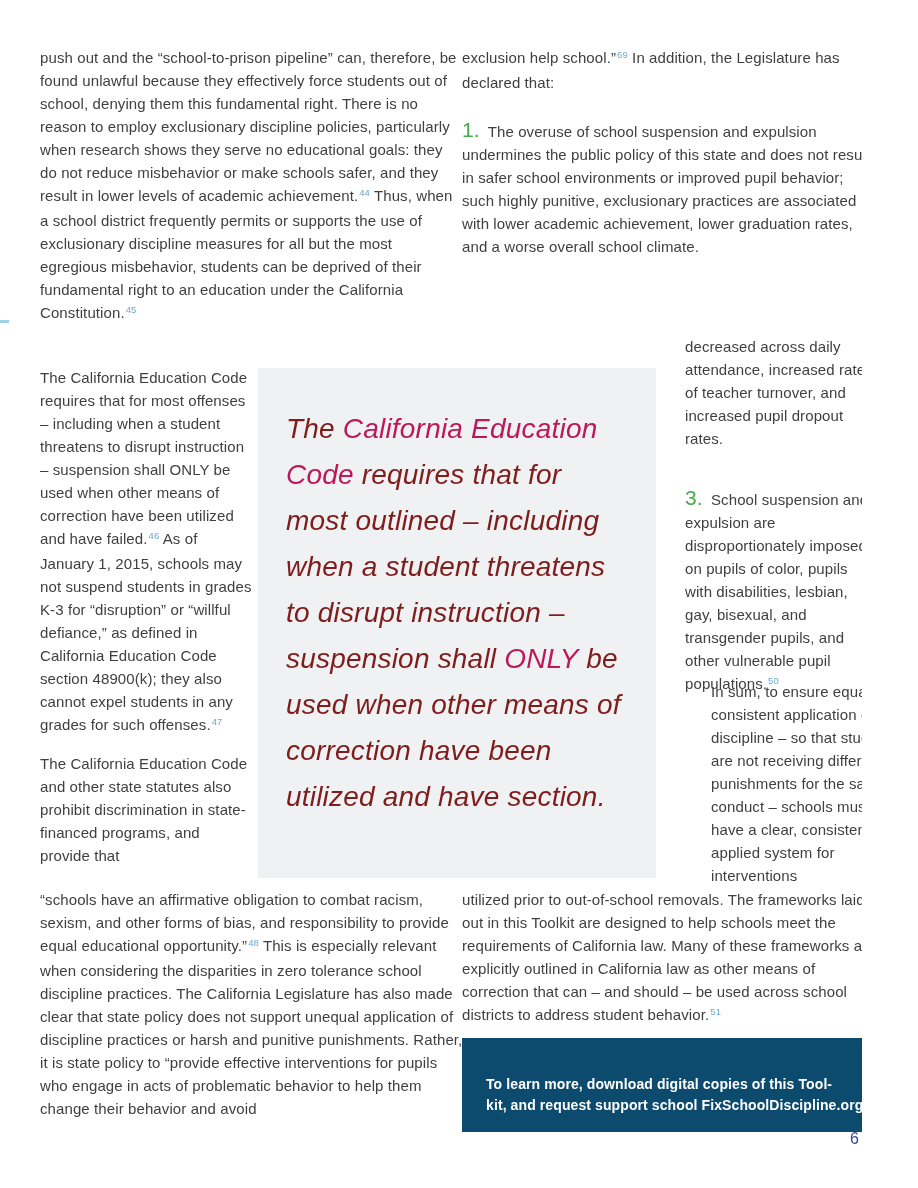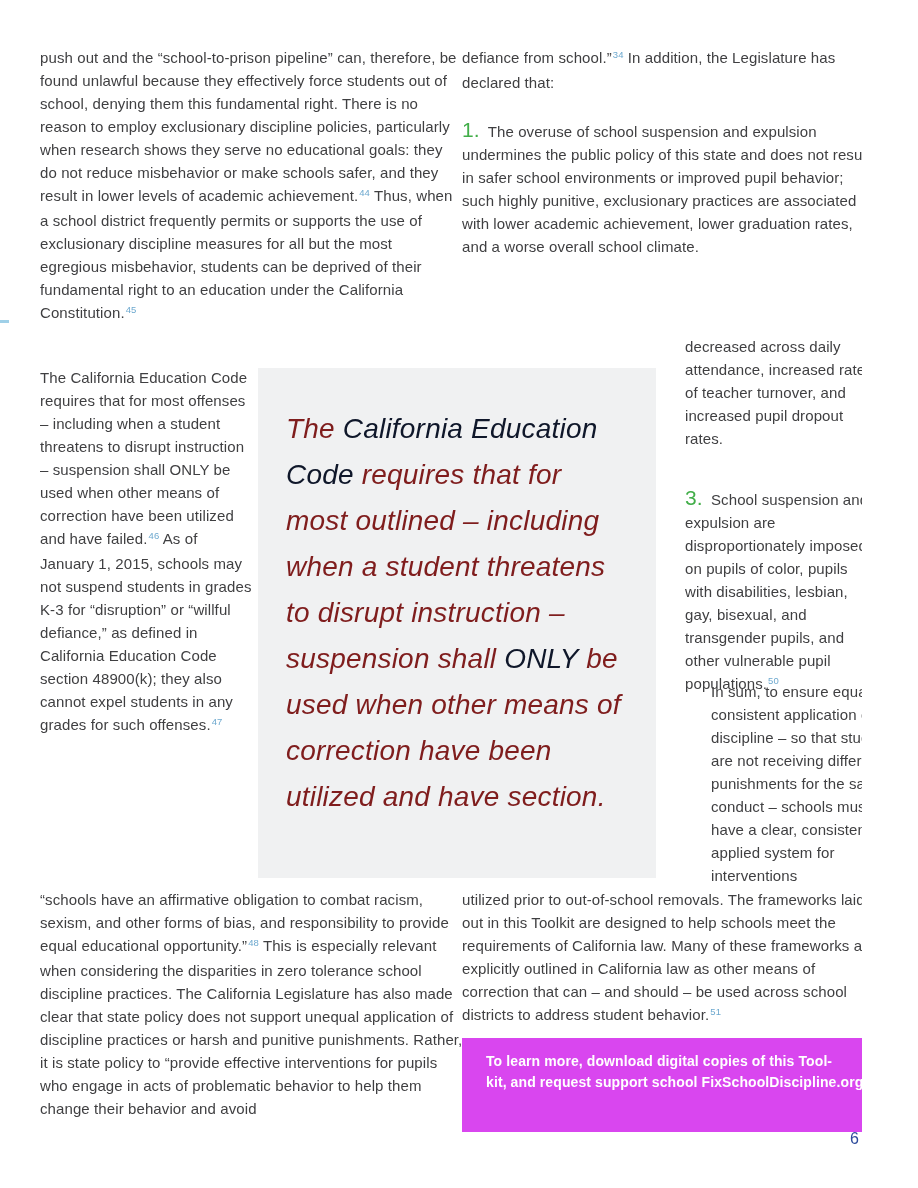--- a/index.html
+++ b/index.html
@@ -40,28 +40,28 @@
     box-sizing:border-box;
     padding:38px 26px 0 28px;
   }
   .pull-quote-text{
     font-style:italic;
     font-size:28px;
     line-height:46px;
     letter-spacing:0.2px;
   }
   .q-cyan{color:#7f1d1d;}
-  .q-navy{color:#0f172a;}
+  .q-navy{color:#be185d;}
   .callout{
     position:absolute;
     left:462px;top:1038px;
     width:414px;height:94px;
-    background:#d946ef;
+    background:#0c4a6e;
     box-sizing:border-box;
-    padding:13px 0 0 24px;
+    padding:36px 0 0 24px;
   }
   .callout-line{
     color:#ffffff;
     font-weight:bold;
     font-size:14px;
     line-height:21px;
     white-space:nowrap;
     letter-spacing:0.1px;
   }
   .page-number{
@@ -81,24 +81,25 @@
 <body>
 
 <div class="page">
 
   <div class="edge-tick"></div>
 
   <div class="tblock" style="left:40px;top:46px;width:422px;"><span>push out and the “school-to-prison pipeline” can, therefore, be found unlawful because they effectively force students out of school, denying them this fundamental right. There is no reason to employ exclusionary discipline policies, particularly when research shows they serve no educational goals: they do not reduce misbehavior or make schools safer, and they result in lower levels of academic achievement.</span><span class="sup">44</span><span>  Thus, when a school district frequently permits or supports the use of exclusionary discipline measures for all but the most egregious misbehavior, students can be deprived of their fundamental right to an education under the California Constitution.</span><span class="sup">45</span></div>
 
   <div class="tblock" style="left:40px;top:366px;width:212px;"><span>The California Education Code requires that for most offenses – including when a student threatens to disrupt instruction – suspension shall ONLY be used when other means of correction have been utilized and have failed.</span><span class="sup">46</span><span>  As of January 1, 2015, schools may not suspend students in grades K-3 for “disruption” or “willful defiance,” as defined in California Education Code section 48900(k); they also cannot expel students in any grades for such offenses.</span><span class="sup">47</span></div>
 
+  <div class="tblock" style="left:40px;top:752px;width:212px;"><span>The California Education Code and other state statutes also prohibit discrimination in state-financed programs, and provide that</span></div>
 
   <div class="tblock" style="left:40px;top:888px;width:424px;"><span>“schools have an affirmative obligation to combat racism, sexism, and other forms of bias, and responsibility to provide equal educational opportunity.”</span><span class="sup">48</span><span> This is especially relevant when considering the disparities in zero tolerance school discipline practices. The California Legislature has also made clear that state policy does not support unequal application of discipline practices or harsh and punitive punishments. Rather, it is state policy to “provide effective interventions for pupils who engage in acts of problematic behavior to help them change their behavior and avoid</span></div>
 
-  <div class="tblock" style="left:462px;top:46px;width:414px;"><span>defiance from school.”</span><span class="sup">34</span><span>  In addition, the Legislature has declared that:</span></div>
+  <div class="tblock" style="left:462px;top:46px;width:414px;"><span>exclusion help school.”</span><span class="sup">69</span><span>  In addition, the Legislature has declared that:</span></div>
 
   <div class="tblock" style="left:462px;top:118px;width:414px;"><span class="num">1.</span><span>  The overuse of school suspension and expulsion undermines the public policy of this state and does not result in safer school environments or improved pupil behavior; such highly punitive, exclusionary practices are associated with lower academic achievement, lower graduation rates, and a worse overall school climate.</span></div>
 
 
   <div class="tblock" style="left:685px;top:335px;width:192px;"><span>decreased across daily attendance, increased rates of teacher turnover, and increased pupil dropout rates.</span></div>
 
   <div class="tblock" style="left:685px;top:486px;width:192px;"><span class="num">3.</span><span>  School suspension and expulsion are disproportionately imposed on pupils of color, pupils with disabilities, lesbian, gay, bisexual, and transgender pupils, and other vulnerable pupil populations.</span><span class="sup">50</span></div>
 
   <div class="tblock" style="left:711px;top:680px;width:192px;"><span>In sum, to ensure equal and consistent application of discipline – so that students are not receiving different punishments for the same conduct – schools must have a clear, consistently-applied system for interventions</span></div>
 

